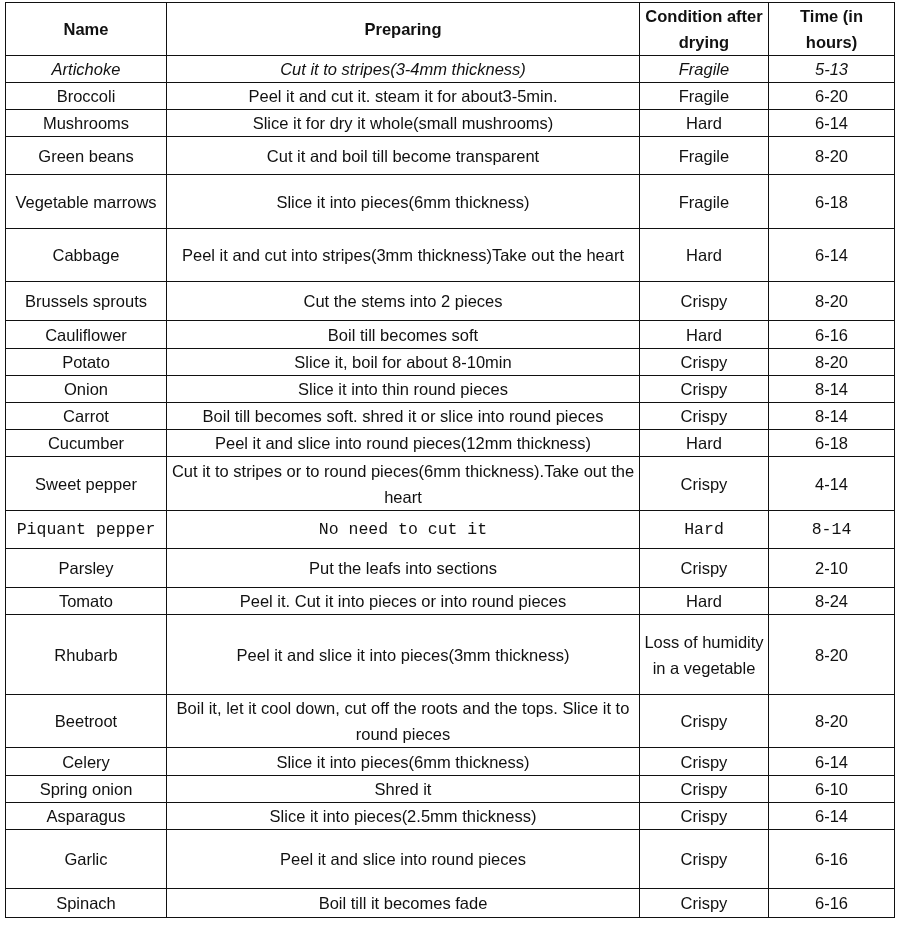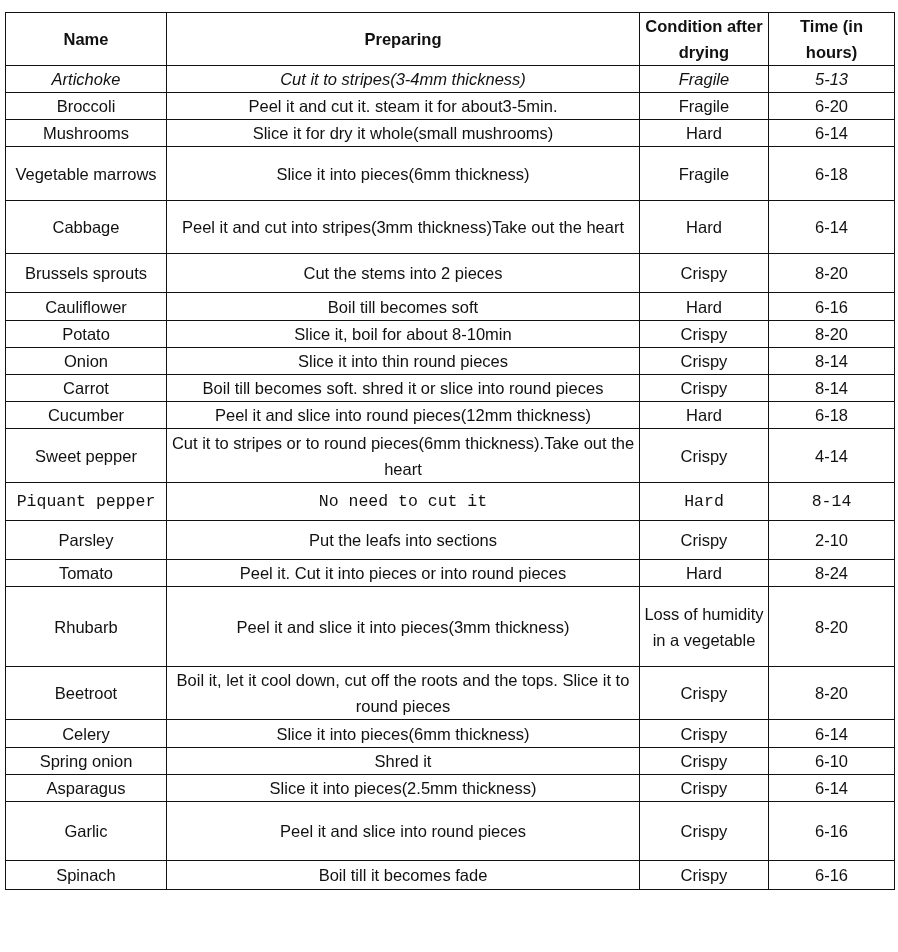--- a/index.html
+++ b/index.html
@@ -11,21 +11,21 @@
       width: 898px;
       height: 952px;
       position: relative;
       overflow: hidden;
       font-family: "Liberation Sans", "DejaVu Sans", sans-serif;
       color: #111111;
     }
     table.veg {
       position: absolute;
       left: 5px;
-      top: 12px;
+      top: 2px;
       border-collapse: collapse;
       table-layout: fixed;
       width: 889px;
       font-size: 16.5px;
       line-height: 26px;
     }
     table.veg th, table.veg td {
       border: 1.5px solid #111111;
       text-align: center;
       vertical-align: middle;
@@ -72,20 +72,26 @@
         <td>Peel it and cut it. steam it for about3-5min.</td>
         <td>Fragile</td>
         <td>6-20</td>
       </tr>
       <tr style="height: 27px;">
         <td>Mushrooms</td>
         <td>Slice it for dry it whole(small mushrooms)</td>
         <td>Hard</td>
         <td>6-14</td>
       </tr>
+      <tr style="height: 38px;">
+        <td>Green beans</td>
+        <td>Cut it and boil till become transparent</td>
+        <td>Fragile</td>
+        <td>8-20</td>
+      </tr>
       <tr style="height: 54px;">
         <td>Vegetable marrows</td>
         <td>Slice it into pieces(6mm thickness)</td>
         <td>Fragile</td>
         <td>6-18</td>
       </tr>
       <tr style="height: 53px;">
         <td>Cabbage</td>
         <td>Peel it and cut into stripes(3mm thickness)Take out the heart</td>
         <td>Hard</td>

